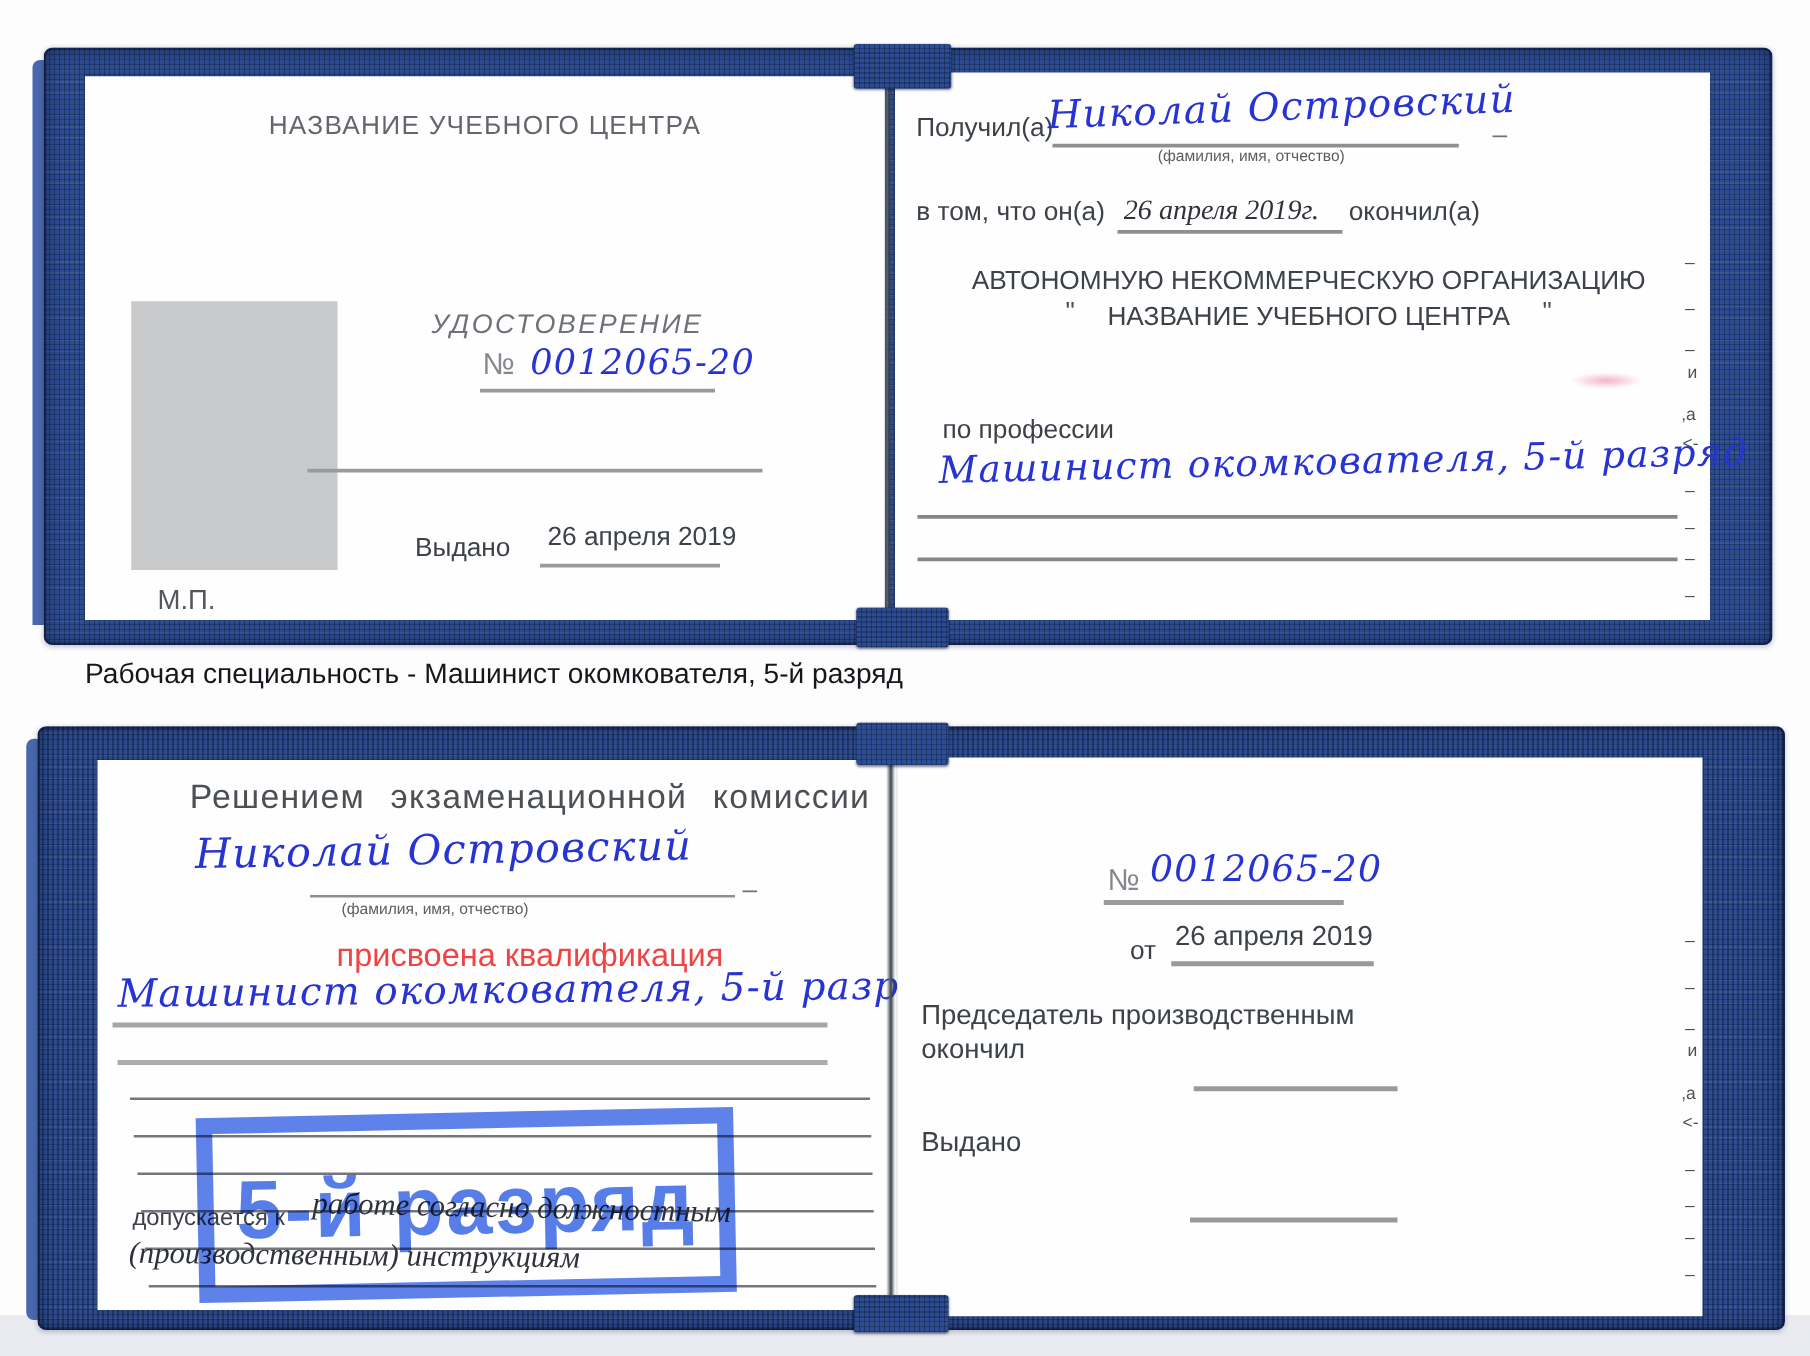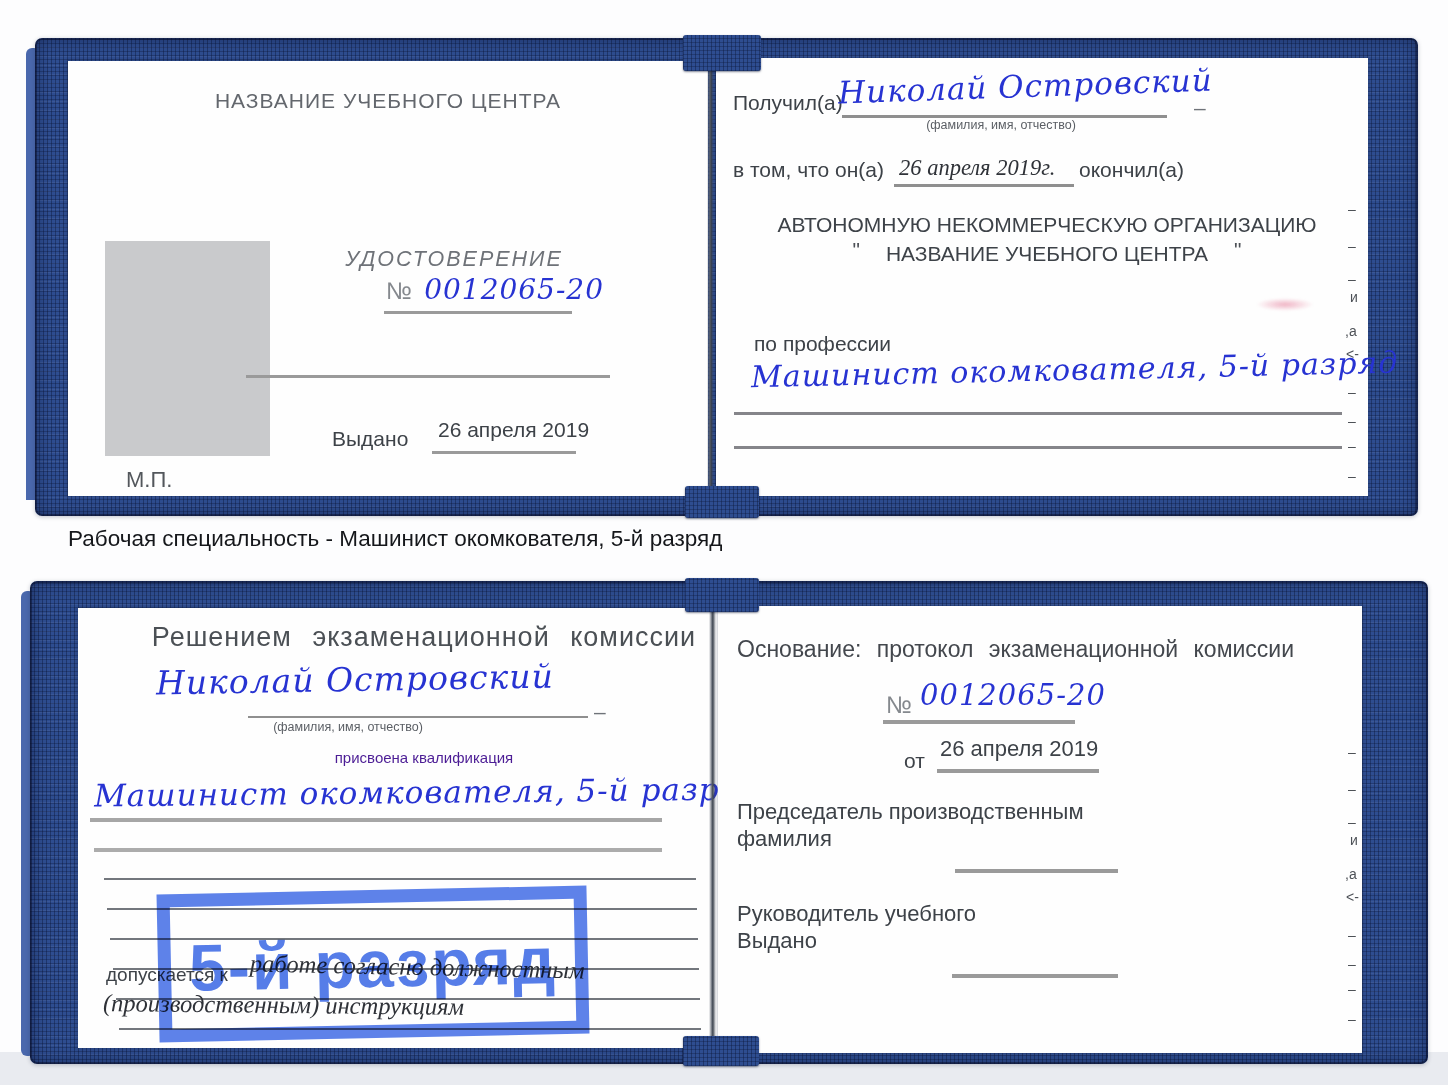--- a/index.html
+++ b/index.html
@@ -134,60 +134,55 @@
     <div class="cover"></div>
     <div class="tab cover-tex" style="left:655px; top:-3px; width:74px; height:34px;"></div>
     <div class="tab cover-tex" style="left:653px; top:455px; width:76px; height:30px;"></div>
 
     <div class="page" style="left:48px; top:27px; width:692px; height:440px;">
       <div class="center-line" style="top:14px; font-size:27px; color:#4b5055; word-spacing:12px; letter-spacing:1px;">Решением экзаменационной комиссии</div>
       <div class="hand" style="left:78px; top:52px; font-size:33px; transform:rotate(-1deg);">Николай Островский</div>
       <div class="hline" style="left:170px; top:108px; width:340px; height:2px; background:#8f8f8f;"></div>
       <div class="lbl" style="left:516px; top:92px; color:#6f7379;">–</div>
       <div class="hint" style="left:155px; top:112px; width:230px;">(фамилия, имя, отчество)</div>
-      <div class="center-line" style="top:141px; font-size:15px; color:#4c1d95;">присвоена квалификация</div>
+      <div class="center-line" style="top:141px; font-size:26px; color:#ef4444;">присвоена квалификация</div>
       <div class="hand" style="left:16px; top:166px; font-size:31px; transform:rotate(-0.6deg);">Машинист окомкователя, 5-й разряд</div>
       <div class="hline" style="left:12px; top:210px; width:572px; height:4px; background:#a6a6a6;"></div>
       <div class="hline" style="left:16px; top:240px; width:568px; height:4px; background:#acacac;"></div>
       <div class="rule" style="left:26px; top:270px; width:592px;"></div>
       <div class="rule" style="left:29px; top:300px; width:590px;"></div>
       <div class="rule" style="left:32px; top:330px; width:588px;"></div>
       <div class="rule" style="left:35px; top:360px; width:586px;"></div>
       <div class="rule" style="left:38px; top:390px; width:584px;"></div>
       <div class="rule" style="left:41px; top:420px; width:582px;"></div>
 
       <div class="lbl" style="left:28px; top:356px; font-size:19px;">допускается к</div>
       <div class="ital" style="left:172px; top:345px; font-size:24.5px; transform:rotate(1.2deg);">работе согласно должностным</div>
       <div class="ital" style="left:25px; top:383px; font-size:24.5px; transform:rotate(0.6deg);">(производственным) инструкциям</div>
 
       <div class="stamp" style="left:80px; top:282px; width:430px; height:148px;">
         <span class="stamp-text">5-й разряд</span>
       </div>
     </div>
 
     <div class="page" style="left:688px; top:25px; width:644px; height:447px;">
-      <div class="lbl" style="left:19px; top:30px; font-size:23px; color:#43474d; word-spacing:9px;">
-        <span>Основание:</span>
-        <span>протокол экзаменационной комиссии</span>
-      </div>
       <div class="num-prefix" style="position:absolute; left:168px; top:85px;">№</div>
       <div class="hand" style="left:202px; top:72px; font-size:29px;">0012065-20</div>
       <div class="hline" style="left:165px; top:114px; width:192px; height:3.5px;"></div>
       <div class="lbl" style="left:186px; top:143px;">от</div>
       <div class="lbl" style="left:222px; top:130px; font-size:22px;">26 апреля 2019</div>
       <div class="hline" style="left:219px; top:163px; width:162px; height:3.5px;"></div>
 
       <div class="lbl" style="left:19px; top:192px; font-size:22px; line-height:27px; white-space:normal;">
         <div>Председатель производственным</div>
-        <div>фамилия</div>
+        <div>окончил</div>
       </div>
       <div class="hline" style="left:237px; top:263px; width:163px; height:3.5px;"></div>
 
       <div class="lbl" style="left:19px; top:294px; font-size:22px; line-height:27px; white-space:normal;">
-        <div>Руководитель учебного</div>
         <div>Выдано</div>
       </div>
       <div class="hline" style="left:234px; top:368px; width:166px; height:3.5px;"></div>
     </div>
 
     <div class="fold" style="left:679px; top:25px; width:7px; height:443px;"></div>
 
     <span class="edge-mark" style="left:1318px; top:163px;">–</span>
     <span class="edge-mark" style="left:1318px; top:200px;">–</span>
     <span class="edge-mark" style="left:1318px; top:233px;">–</span>

